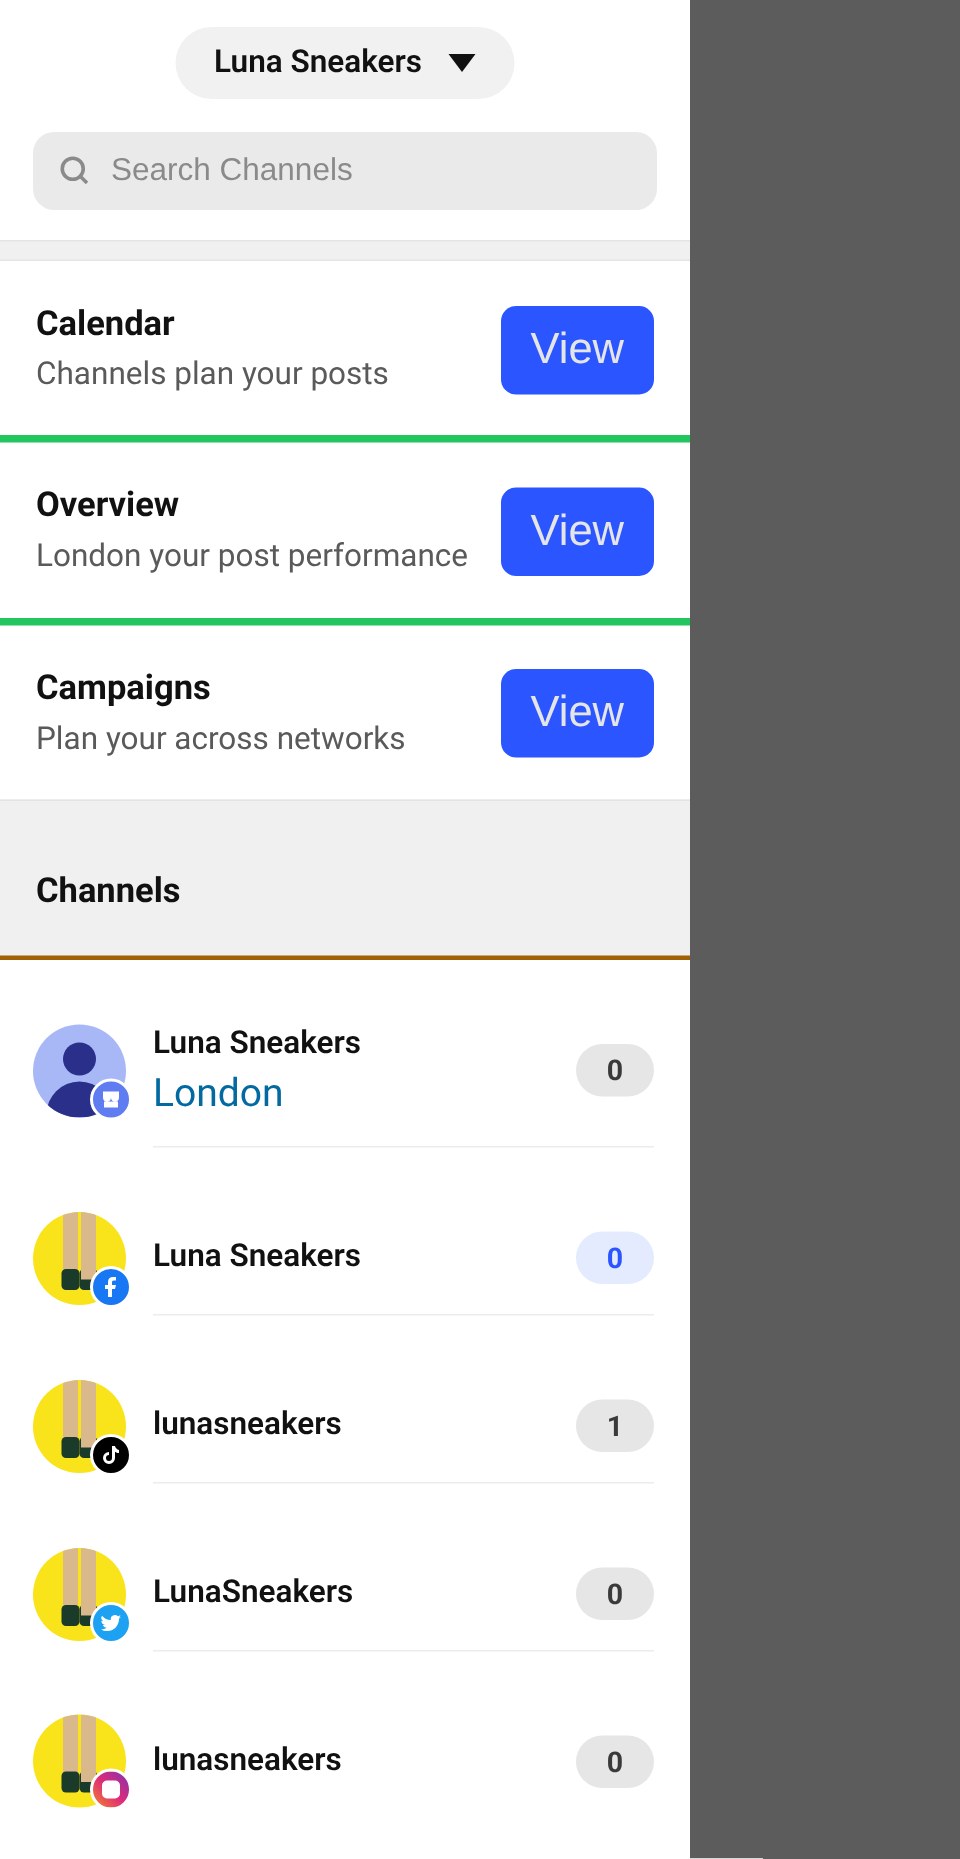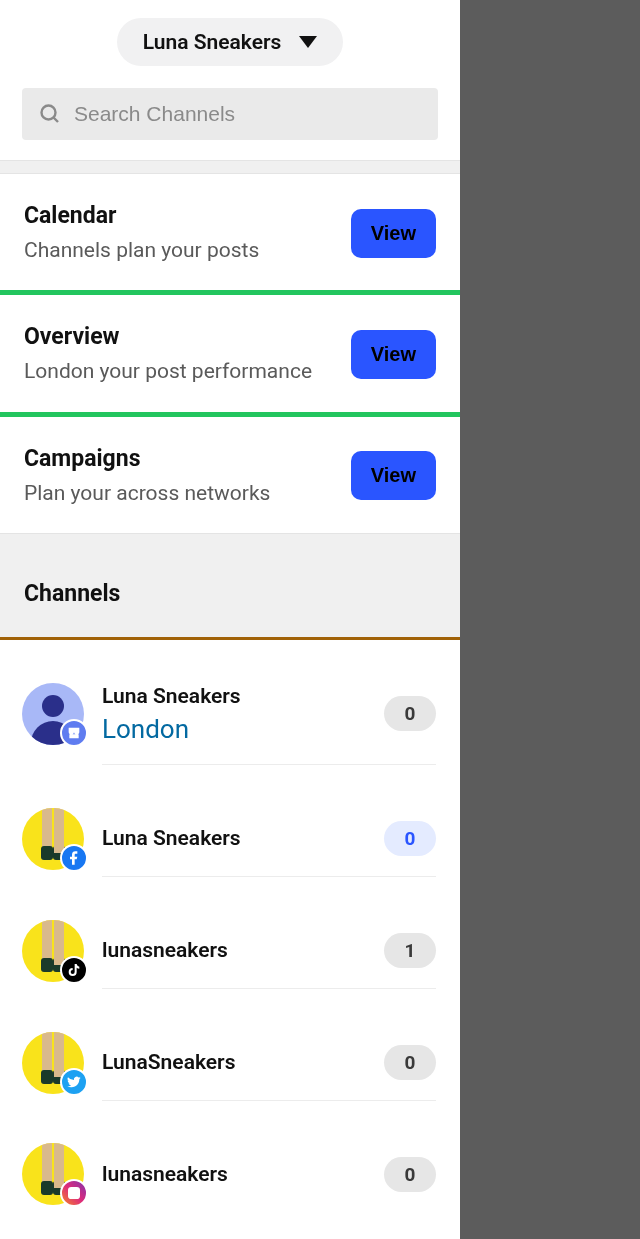--- a/index.html
+++ b/index.html
@@ -6,33 +6,33 @@
   html, body { width: 640px; height: 1239px; overflow: hidden; font-family: -apple-system, BlinkMacSystemFont, "Segoe UI", Roboto, Helvetica, Arial, sans-serif; }
   body { display: flex; }
   .sidebar { width: 460px; background: #ffffff; display: flex; flex-direction: column; }
   .overlay { flex: 1; background: #5c5c5c; }
 
   .top-area { padding: 18px 22px 20px 22px; background: #ffffff; }
   .workspace-pill { margin: 0 auto; width: fit-content; background: #f1f1f2; border-radius: 999px; padding: 12px 26px; display: flex; align-items: center; gap: 18px; cursor: pointer; }
   .workspace-pill span.title { font-size: 21px; font-weight: 600; color: #111; }
   .workspace-pill .caret { width: 0; height: 0; border-left: 9px solid transparent; border-right: 9px solid transparent; border-top: 12px solid #111; }
 
-  .search-wrap { margin-top: 22px; background: #eaeaea; border-radius: 4px; display: flex; align-items: center; padding: 14px 16px; gap: 12px; }
+  .search-wrap { margin-top: 22px; background: #eaeaea; border-radius: 14px; display: flex; align-items: center; padding: 14px 16px; gap: 12px; }
   .search-wrap svg { flex-shrink: 0; }
   .search-input { border: none; background: transparent; font-size: 21px; color: #333; outline: none; width: 100%; }
   .search-input::placeholder { color: #8a8a8a; }
 
   .gap-bar { height: 14px; background: #f0f0f0; border-top: 1px solid #e4e4e4; border-bottom: 1px solid #e4e4e4; }
 
   .nav-list { background: #ffffff; }
   .nav-item { display: flex; align-items: center; justify-content: space-between; padding: 28px 24px 26px 24px; border-bottom: 5px solid #22c55e; }
   .nav-item:last-child { border-bottom: none; }
   .nav-text h3 { font-size: 23px; font-weight: 700; color: #111; margin-bottom: 8px; }
   .nav-text p { font-size: 21px; color: #5a5a5a; line-height: 1.3; max-width: 290px; }
-  .view-btn { background: #2a55ff; color: #000000; border: none; border-radius: 10px; padding: 13px 20px; font-size: 20px; font-weight: 700; cursor: pointer; }
+  .view-btn { background: #2a55ff; color: #e5e5e5; border: none; border-radius: 10px; padding: 13px 20px; font-size: 29px; font-weight: 400; cursor: pointer; }
 
   .channels-header { background: #f0f0f0; padding: 46px 24px 30px 24px; border-top: 1px solid #e4e4e4; border-bottom: 3px solid #a16207; }
   .channels-header h2 { font-size: 23px; font-weight: 700; color: #111; }
 
   .channel-list { background: #ffffff; }
   .channel-item { display: flex; align-items: center; padding: 18px 24px 18px 22px; }
   .channel-item .divider-wrap { flex:1; display:flex; align-items:center; border-bottom:1px solid #ececec; padding: 20px 0 20px 0; margin-left: 18px; }
   .channel-item:first-child { padding-top: 24px; }
   .avatar-wrap { position: relative; width: 62px; height: 62px; flex-shrink: 0; }
   .avatar-circle { width: 62px; height: 62px; border-radius: 50%; background: #f9e31b; overflow: hidden; display:flex; align-items:flex-end; justify-content:center; }

